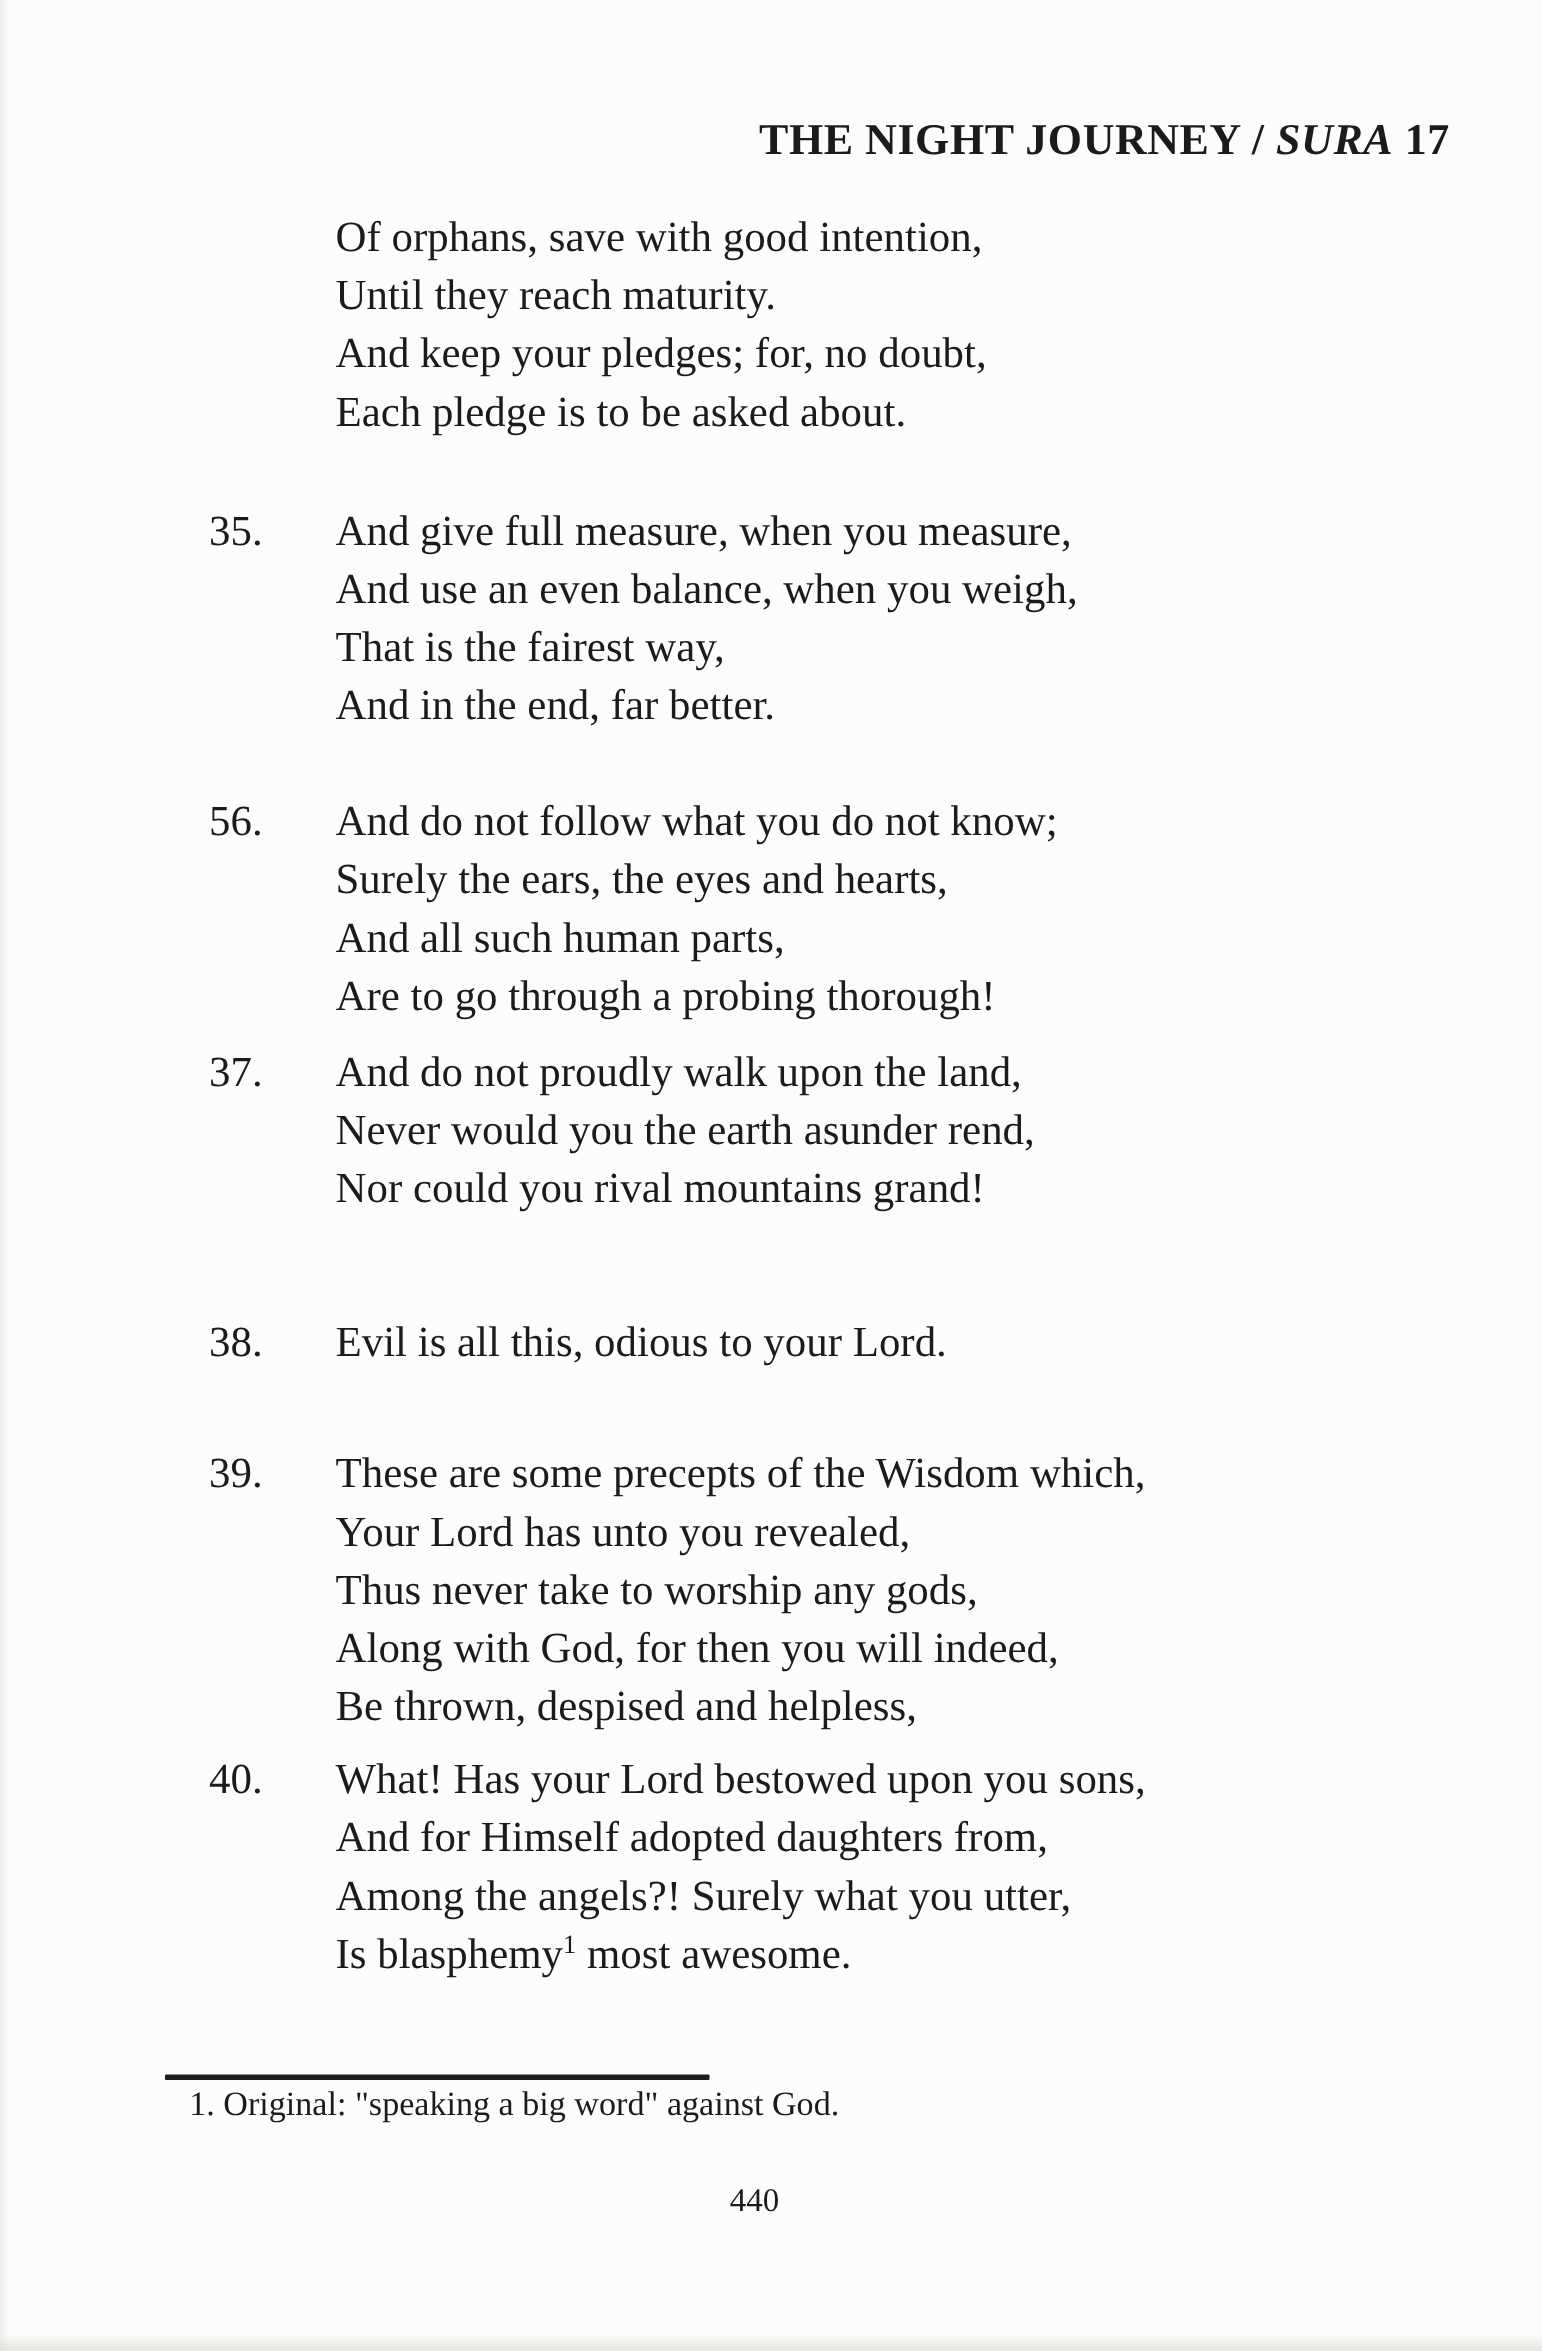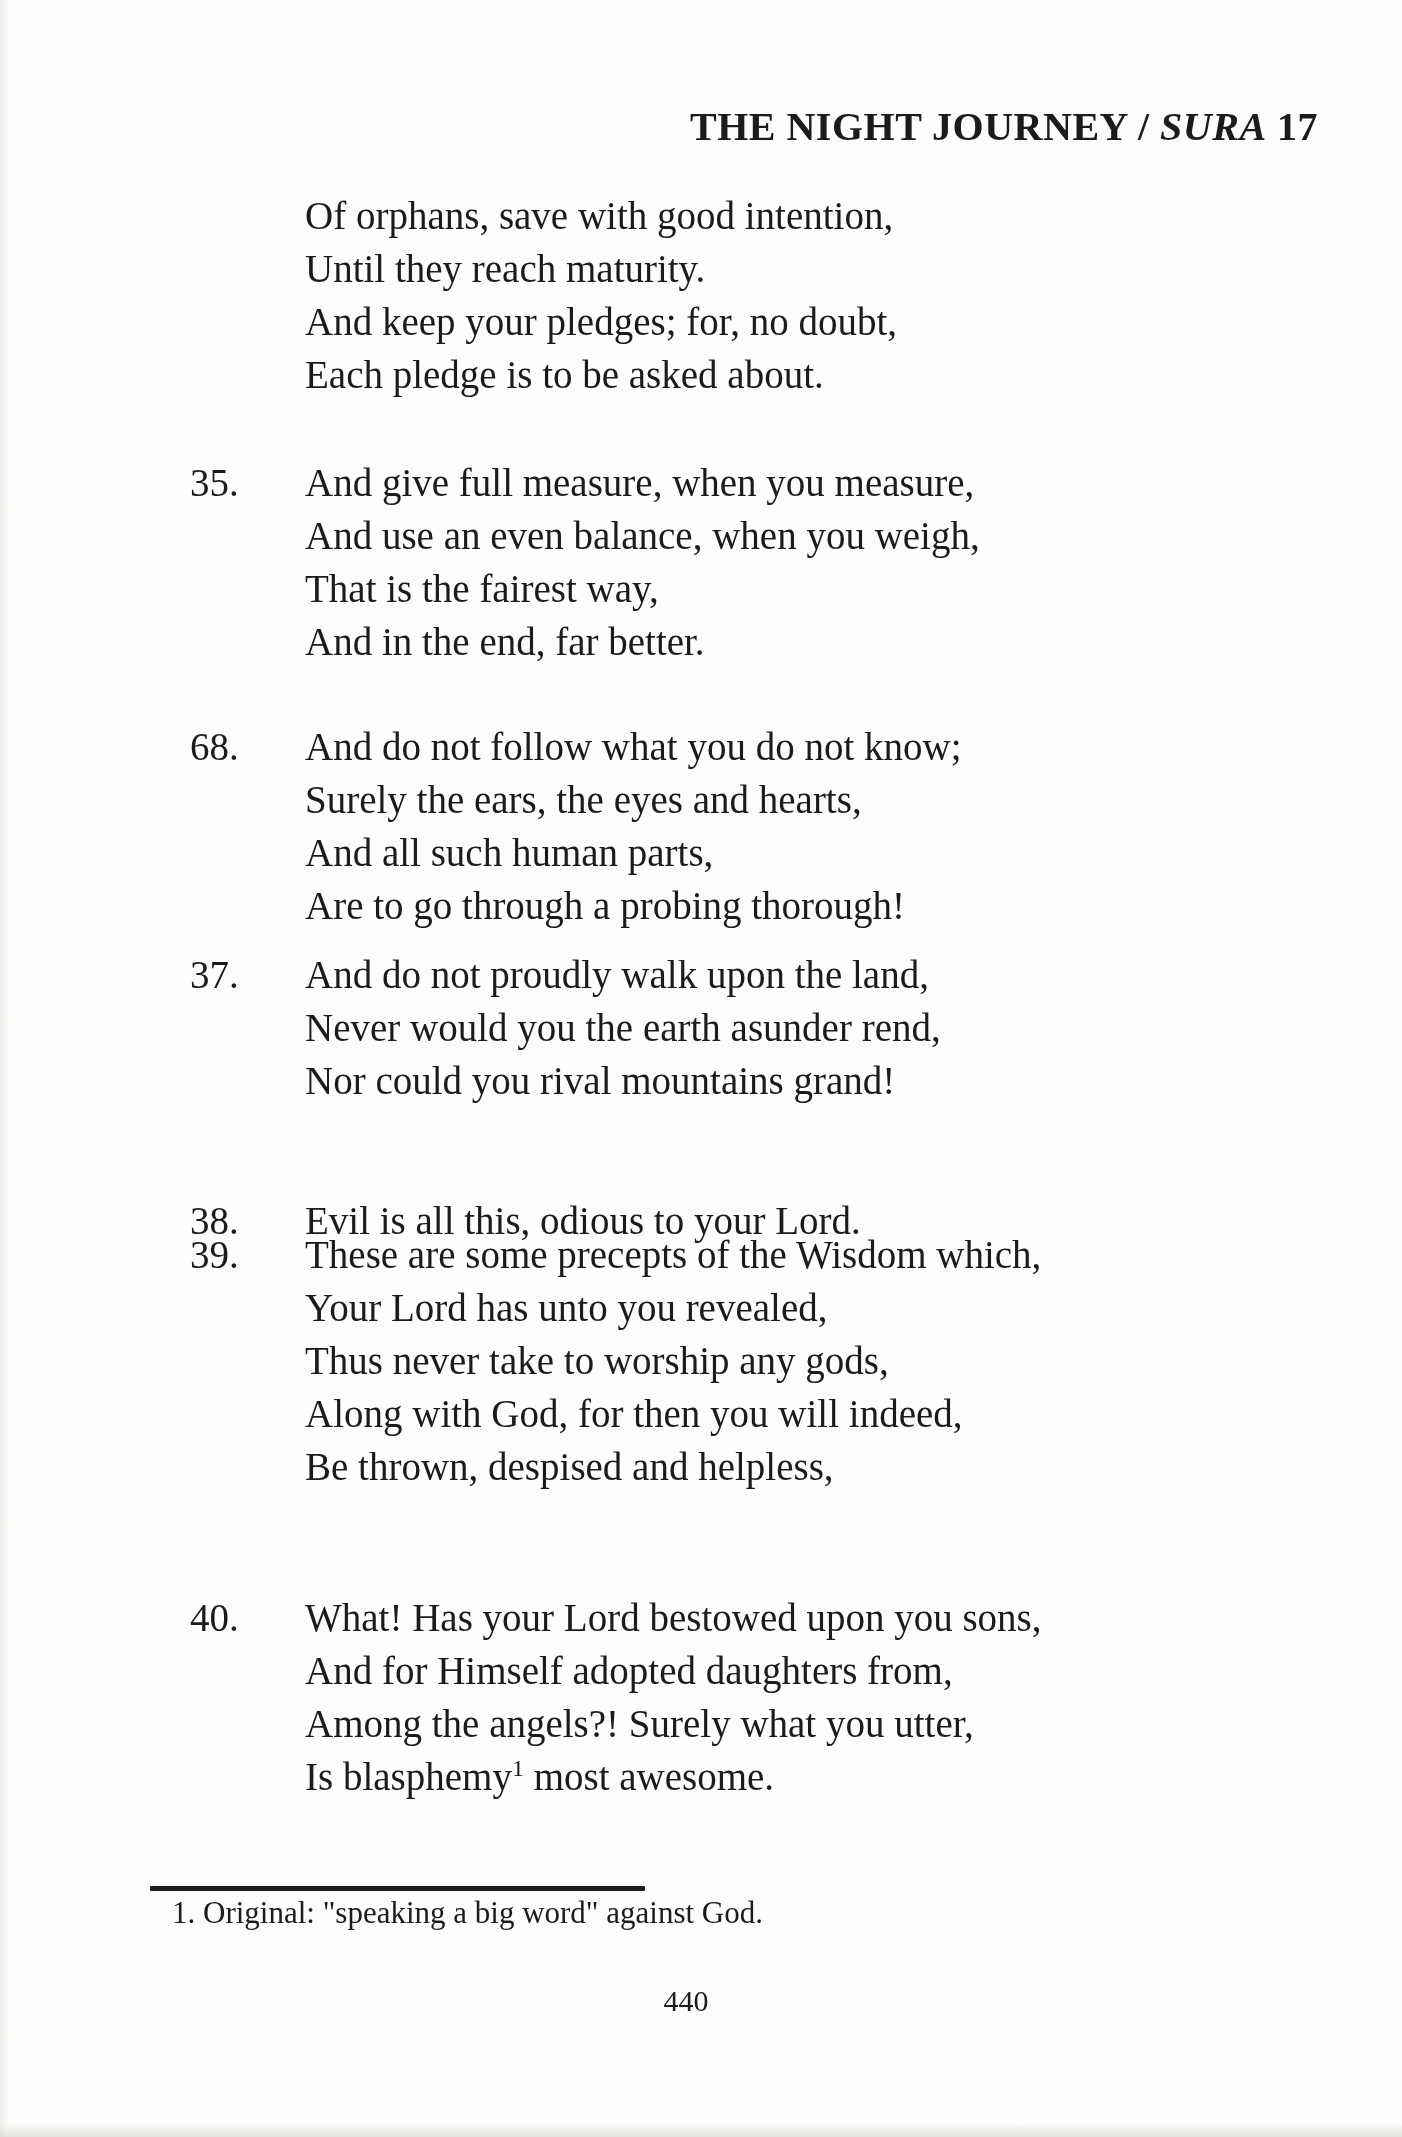--- a/index.html
+++ b/index.html
@@ -118,21 +118,21 @@
     <span class="verse-number">35.</span>
     <div class="lines">
       <div class="line">And give full measure, when you measure,</div>
       <div class="line">And use an even balance, when you weigh,</div>
       <div class="line">That is the fairest way,</div>
       <div class="line">And in the end, far better.</div>
     </div>
   </div>
 
   <div class="verse" style="top:720px">
-    <span class="verse-number">68.</span>
+    <span class="verse-number">56.</span>
     <div class="lines">
       <div class="line">And do not follow what you do not know;</div>
       <div class="line">Surely the ears, the eyes and hearts,</div>
       <div class="line">And all such human parts,</div>
       <div class="line">Are to go through a probing thorough!</div>
     </div>
   </div>
 
   <div class="verse" style="top:948px">
     <span class="verse-number">37.</span>
@@ -143,21 +143,21 @@
     </div>
   </div>
 
   <div class="verse" style="top:1194px">
     <span class="verse-number">38.</span>
     <div class="lines">
       <div class="line">Evil is all this, odious to your Lord.</div>
     </div>
   </div>
 
-  <div class="verse" style="top:1228px">
+  <div class="verse" style="top:1313px">
     <span class="verse-number">39.</span>
     <div class="lines">
       <div class="line">These are some precepts of the Wisdom which,</div>
       <div class="line">Your Lord has unto you revealed,</div>
       <div class="line">Thus never take to worship any gods,</div>
       <div class="line">Along with God, for then you will indeed,</div>
       <div class="line">Be thrown, despised and helpless,</div>
     </div>
   </div>
 

